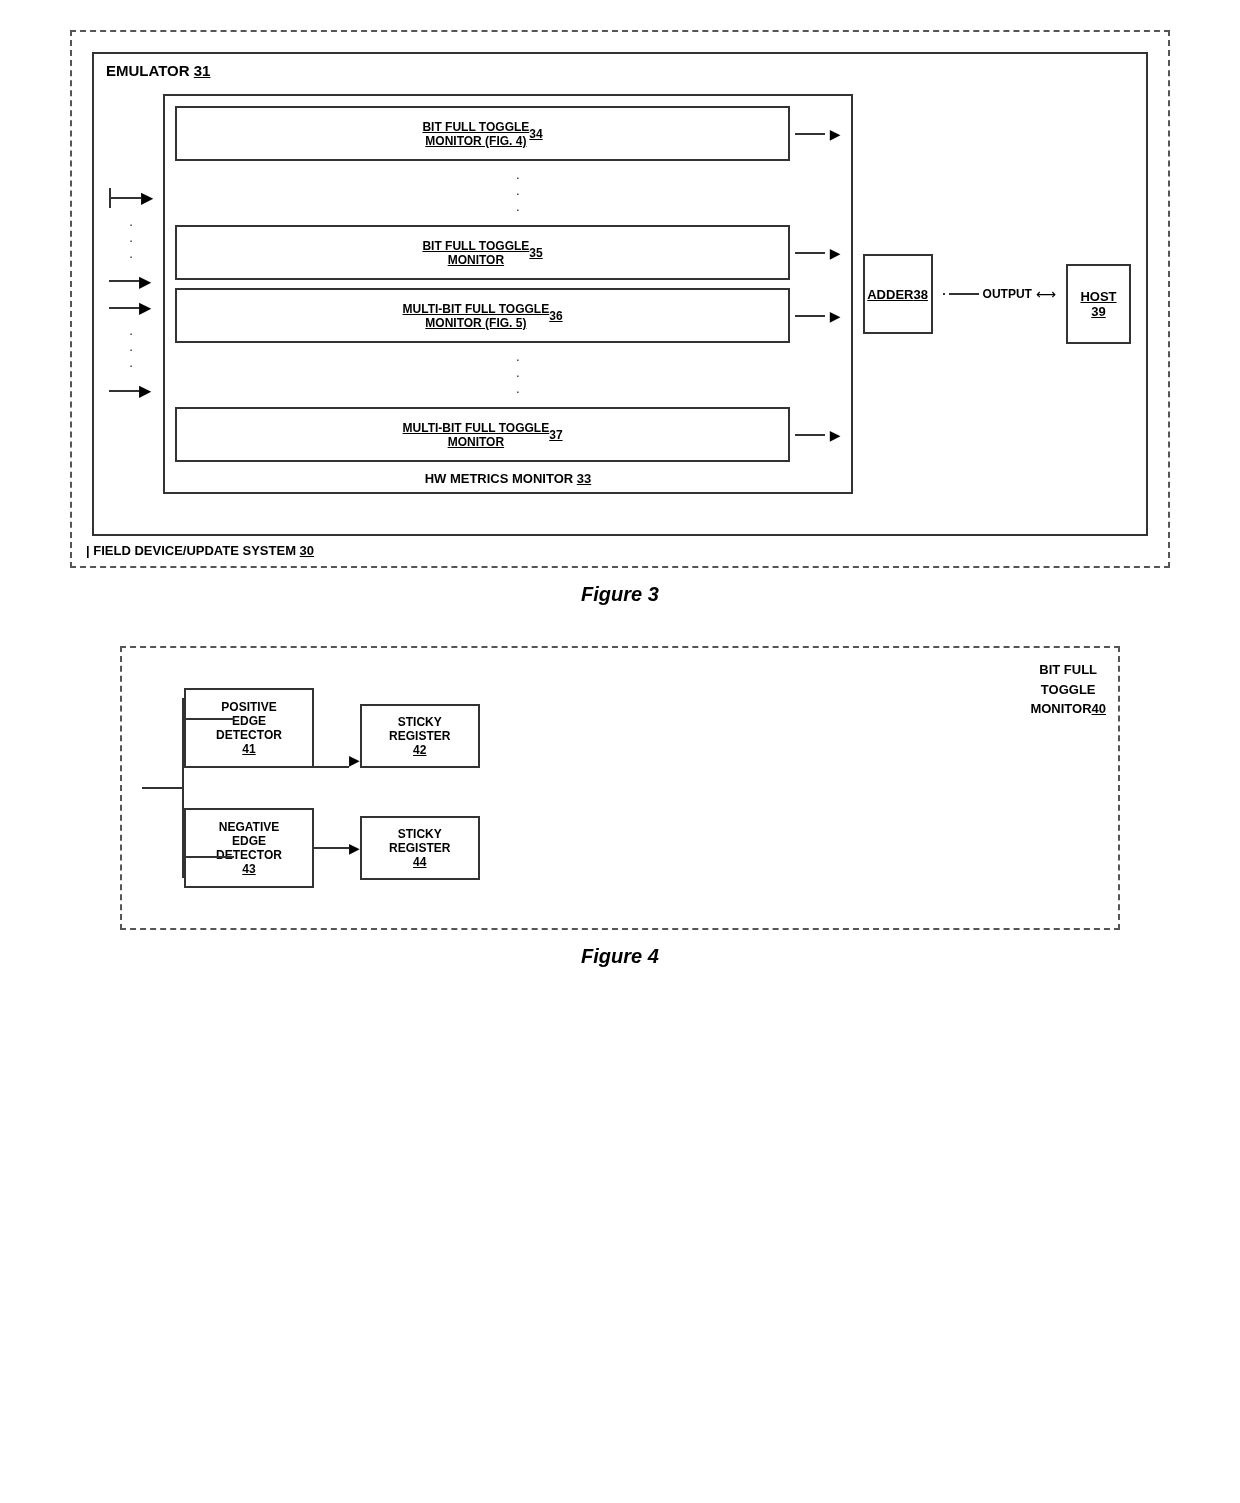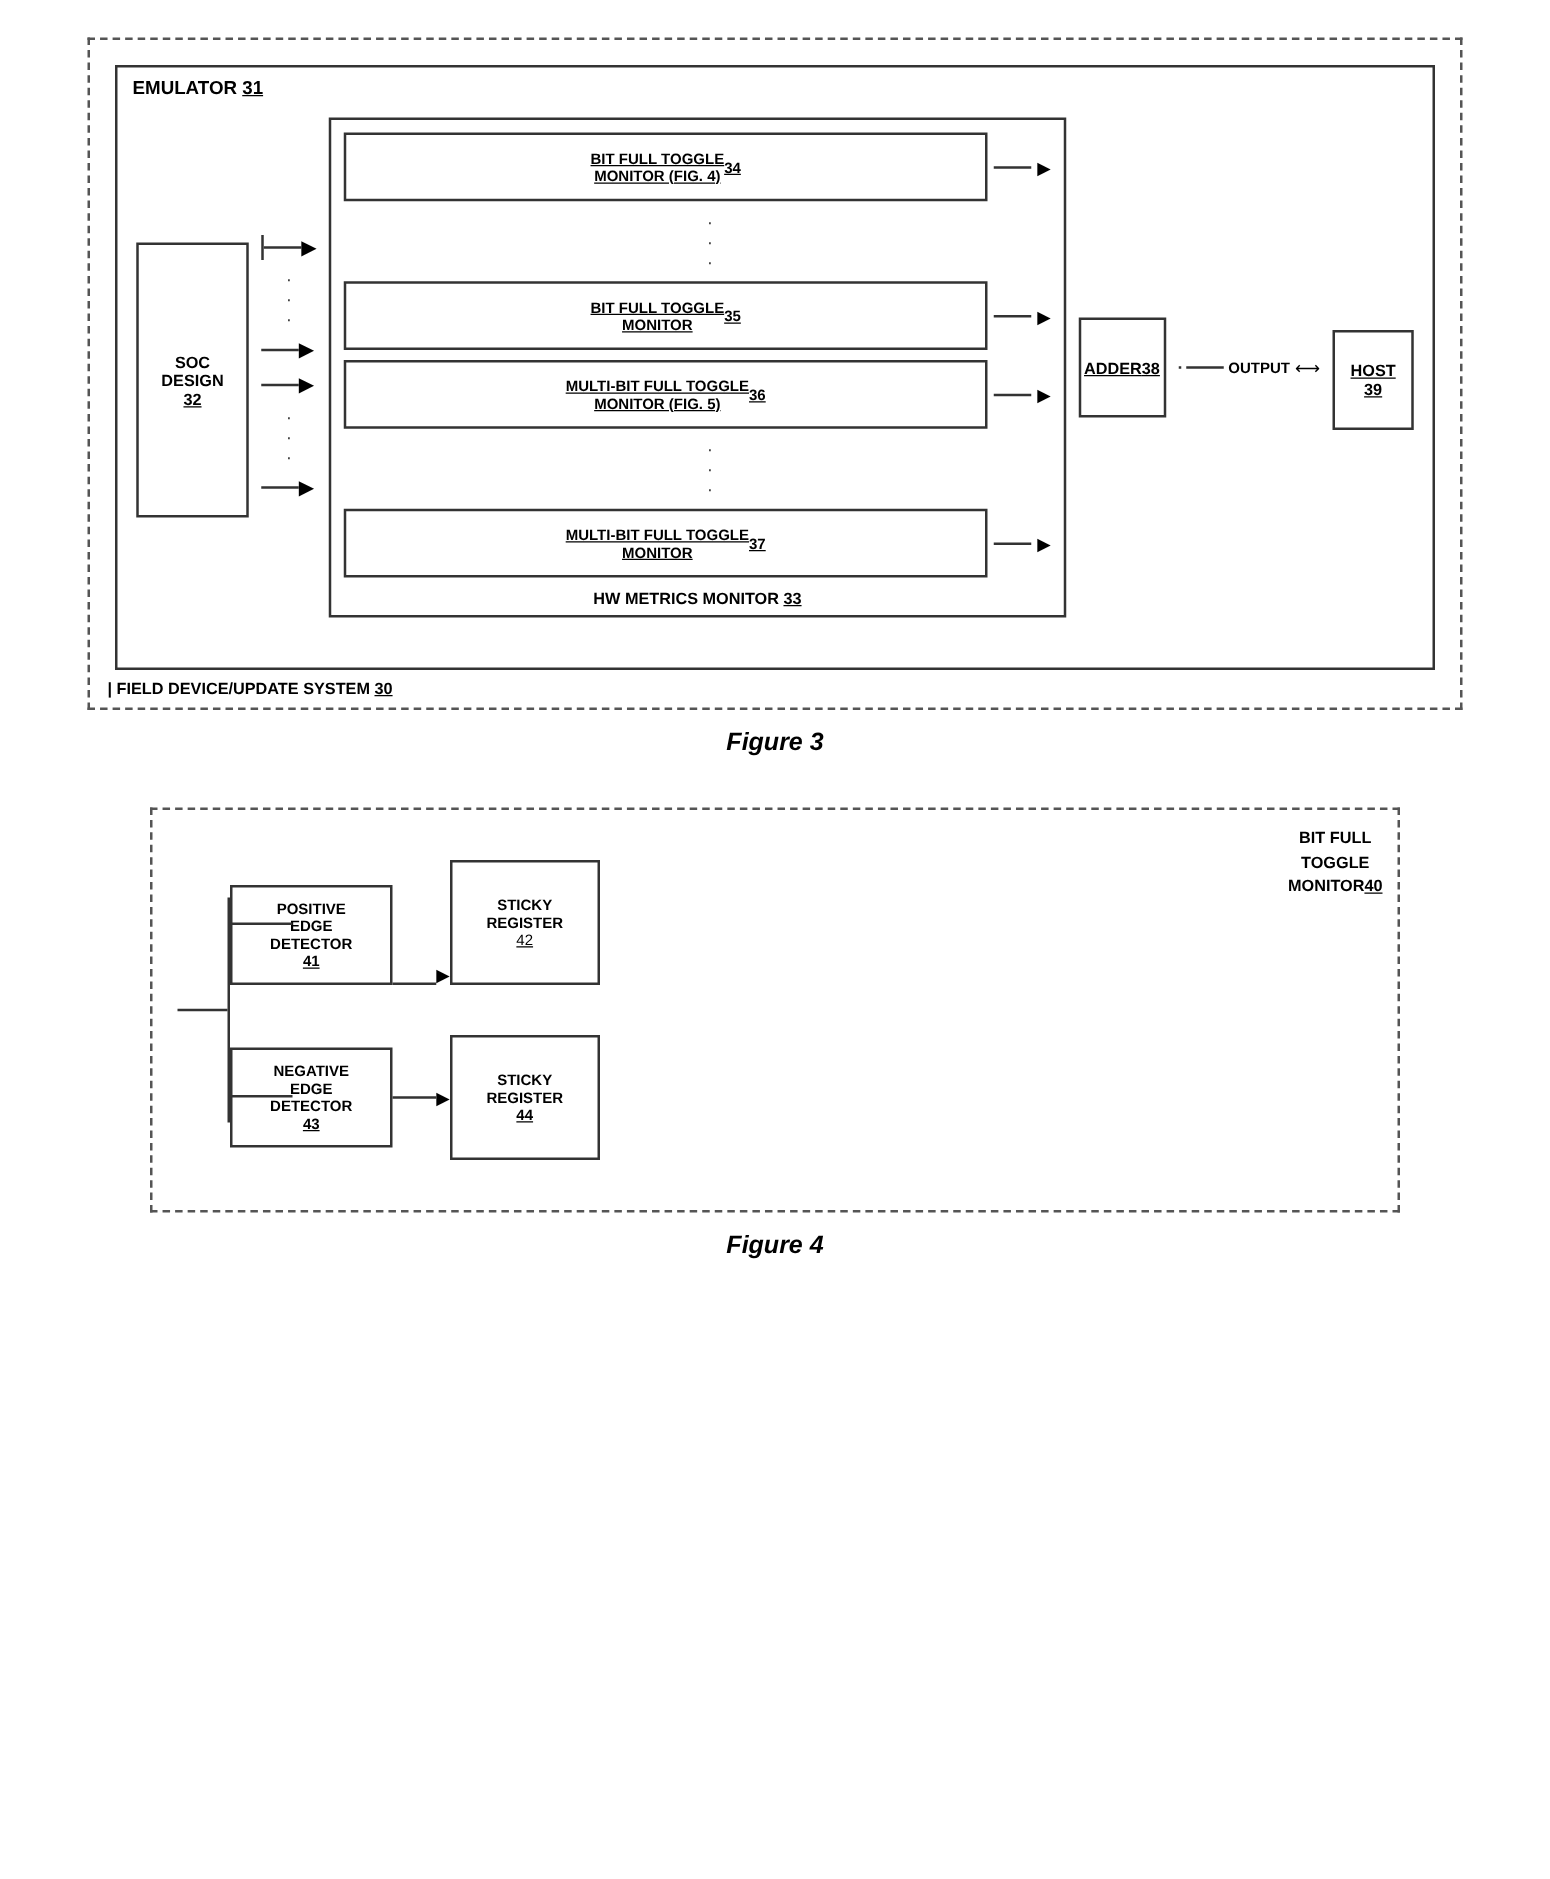--- a/index.html
+++ b/index.html
@@ -140,21 +140,21 @@
       align-items: center;
       justify-content: center;
       font-size: 12px;
       font-weight: bold;
       text-align: center;
     }
 
     .register-box {
       border: 2px solid #333;
       width: 120px;
-      height: 100px;
+      height: 64px;
       display: flex;
       flex-direction: column;
       align-items: center;
       justify-content: center;
       font-size: 12px;
       font-weight: bold;
       text-align: center;
     }
   </style>
 </head>
@@ -163,24 +163,20 @@
 <div class="figure-container">
   <div class="fig3-outer">
 
     <div class="fig3-inner">
       <div class="emulator-label">
         EMULATOR <span>31</span>
       </div>
 
       <div style="display:flex; flex-direction:row; align-items:center; gap:10px; margin-top:25px;">
 
-        <div class="soc-box">
-          <div style="font-weight:bold;">SOC<br>DESIGN</div>
-          <div style="text-decoration:underline; font-weight:bold;">32</div>
-        </div>
 
         <div style="display:flex; flex-direction:column; height:220px; justify-content:space-around; flex-shrink:0;">
           <div style="display:flex;align-items:center;">
             <div style="width:2px;height:20px;background:#333;"></div>
             <div style="width:30px;height:2px;background:#333;"></div>
             <div style="font-size:16px;">▶</div>
           </div>
           <div style="text-align:center;font-size:14px;color:#333;">·<br>·<br>·</div>
           <div style="display:flex;align-items:center;">
             <div style="width:30px;height:2px;background:#333;"></div>
@@ -301,21 +297,21 @@
 
         <div style="display:flex;flex-direction:row;align-items:flex-end;gap:0;">
           <div class="detector-box">
             <div>POSITIVE<br>EDGE<br>DETECTOR</div>
             <div style="text-decoration:underline;font-weight:bold;">41</div>
           </div>
           <div style="width:35px;height:2px;background:#333;"></div>
           <div style="font-size:14px;">▶</div>
           <div class="register-box">
             <div>STICKY<br>REGISTER</div>
-            <div style="text-decoration:underline;font-weight:normal;">42</div>
+            <div style="text-decoration:underline;font-weight:bold;">42</div>
           </div>
         </div>
 
         <div style="display:flex;flex-direction:row;align-items:center;gap:0;">
           <div class="detector-box">
             <div>NEGATIVE<br>EDGE<br>DETECTOR</div>
             <div style="text-decoration:underline;font-weight:bold;">43</div>
           </div>
           <div style="width:35px;height:2px;background:#333;"></div>
           <div style="font-size:14px;">▶</div>

